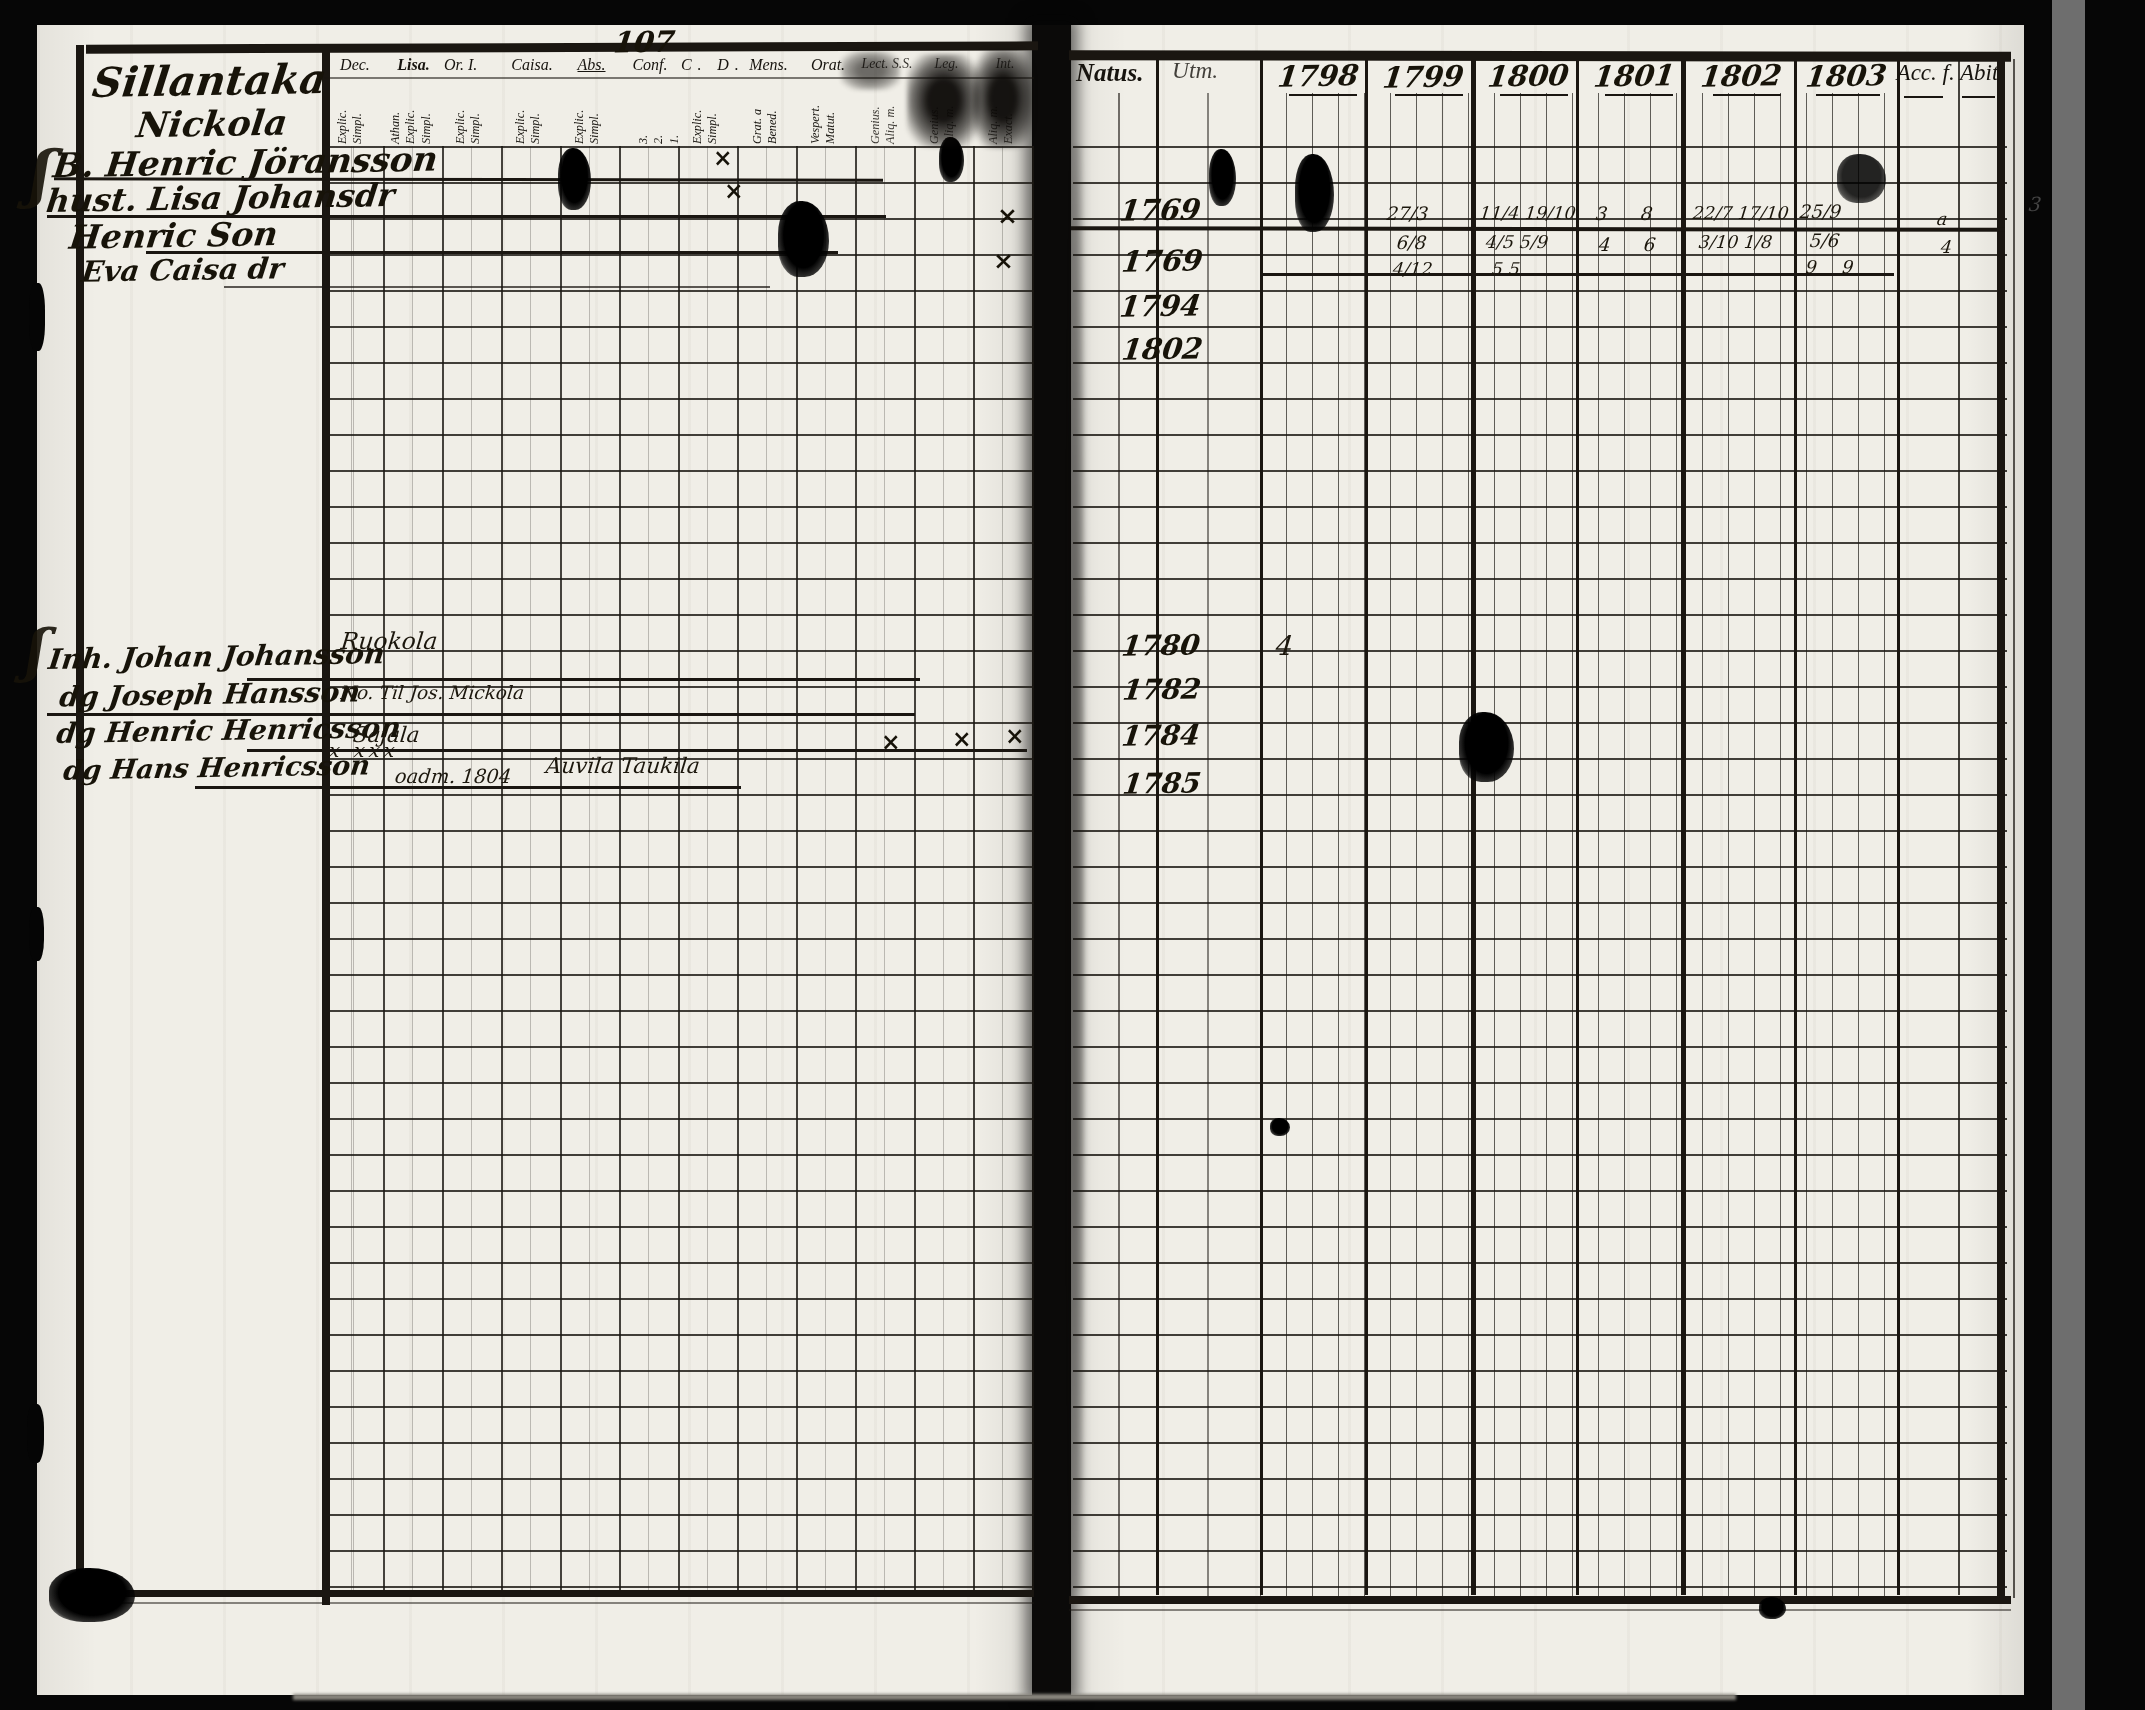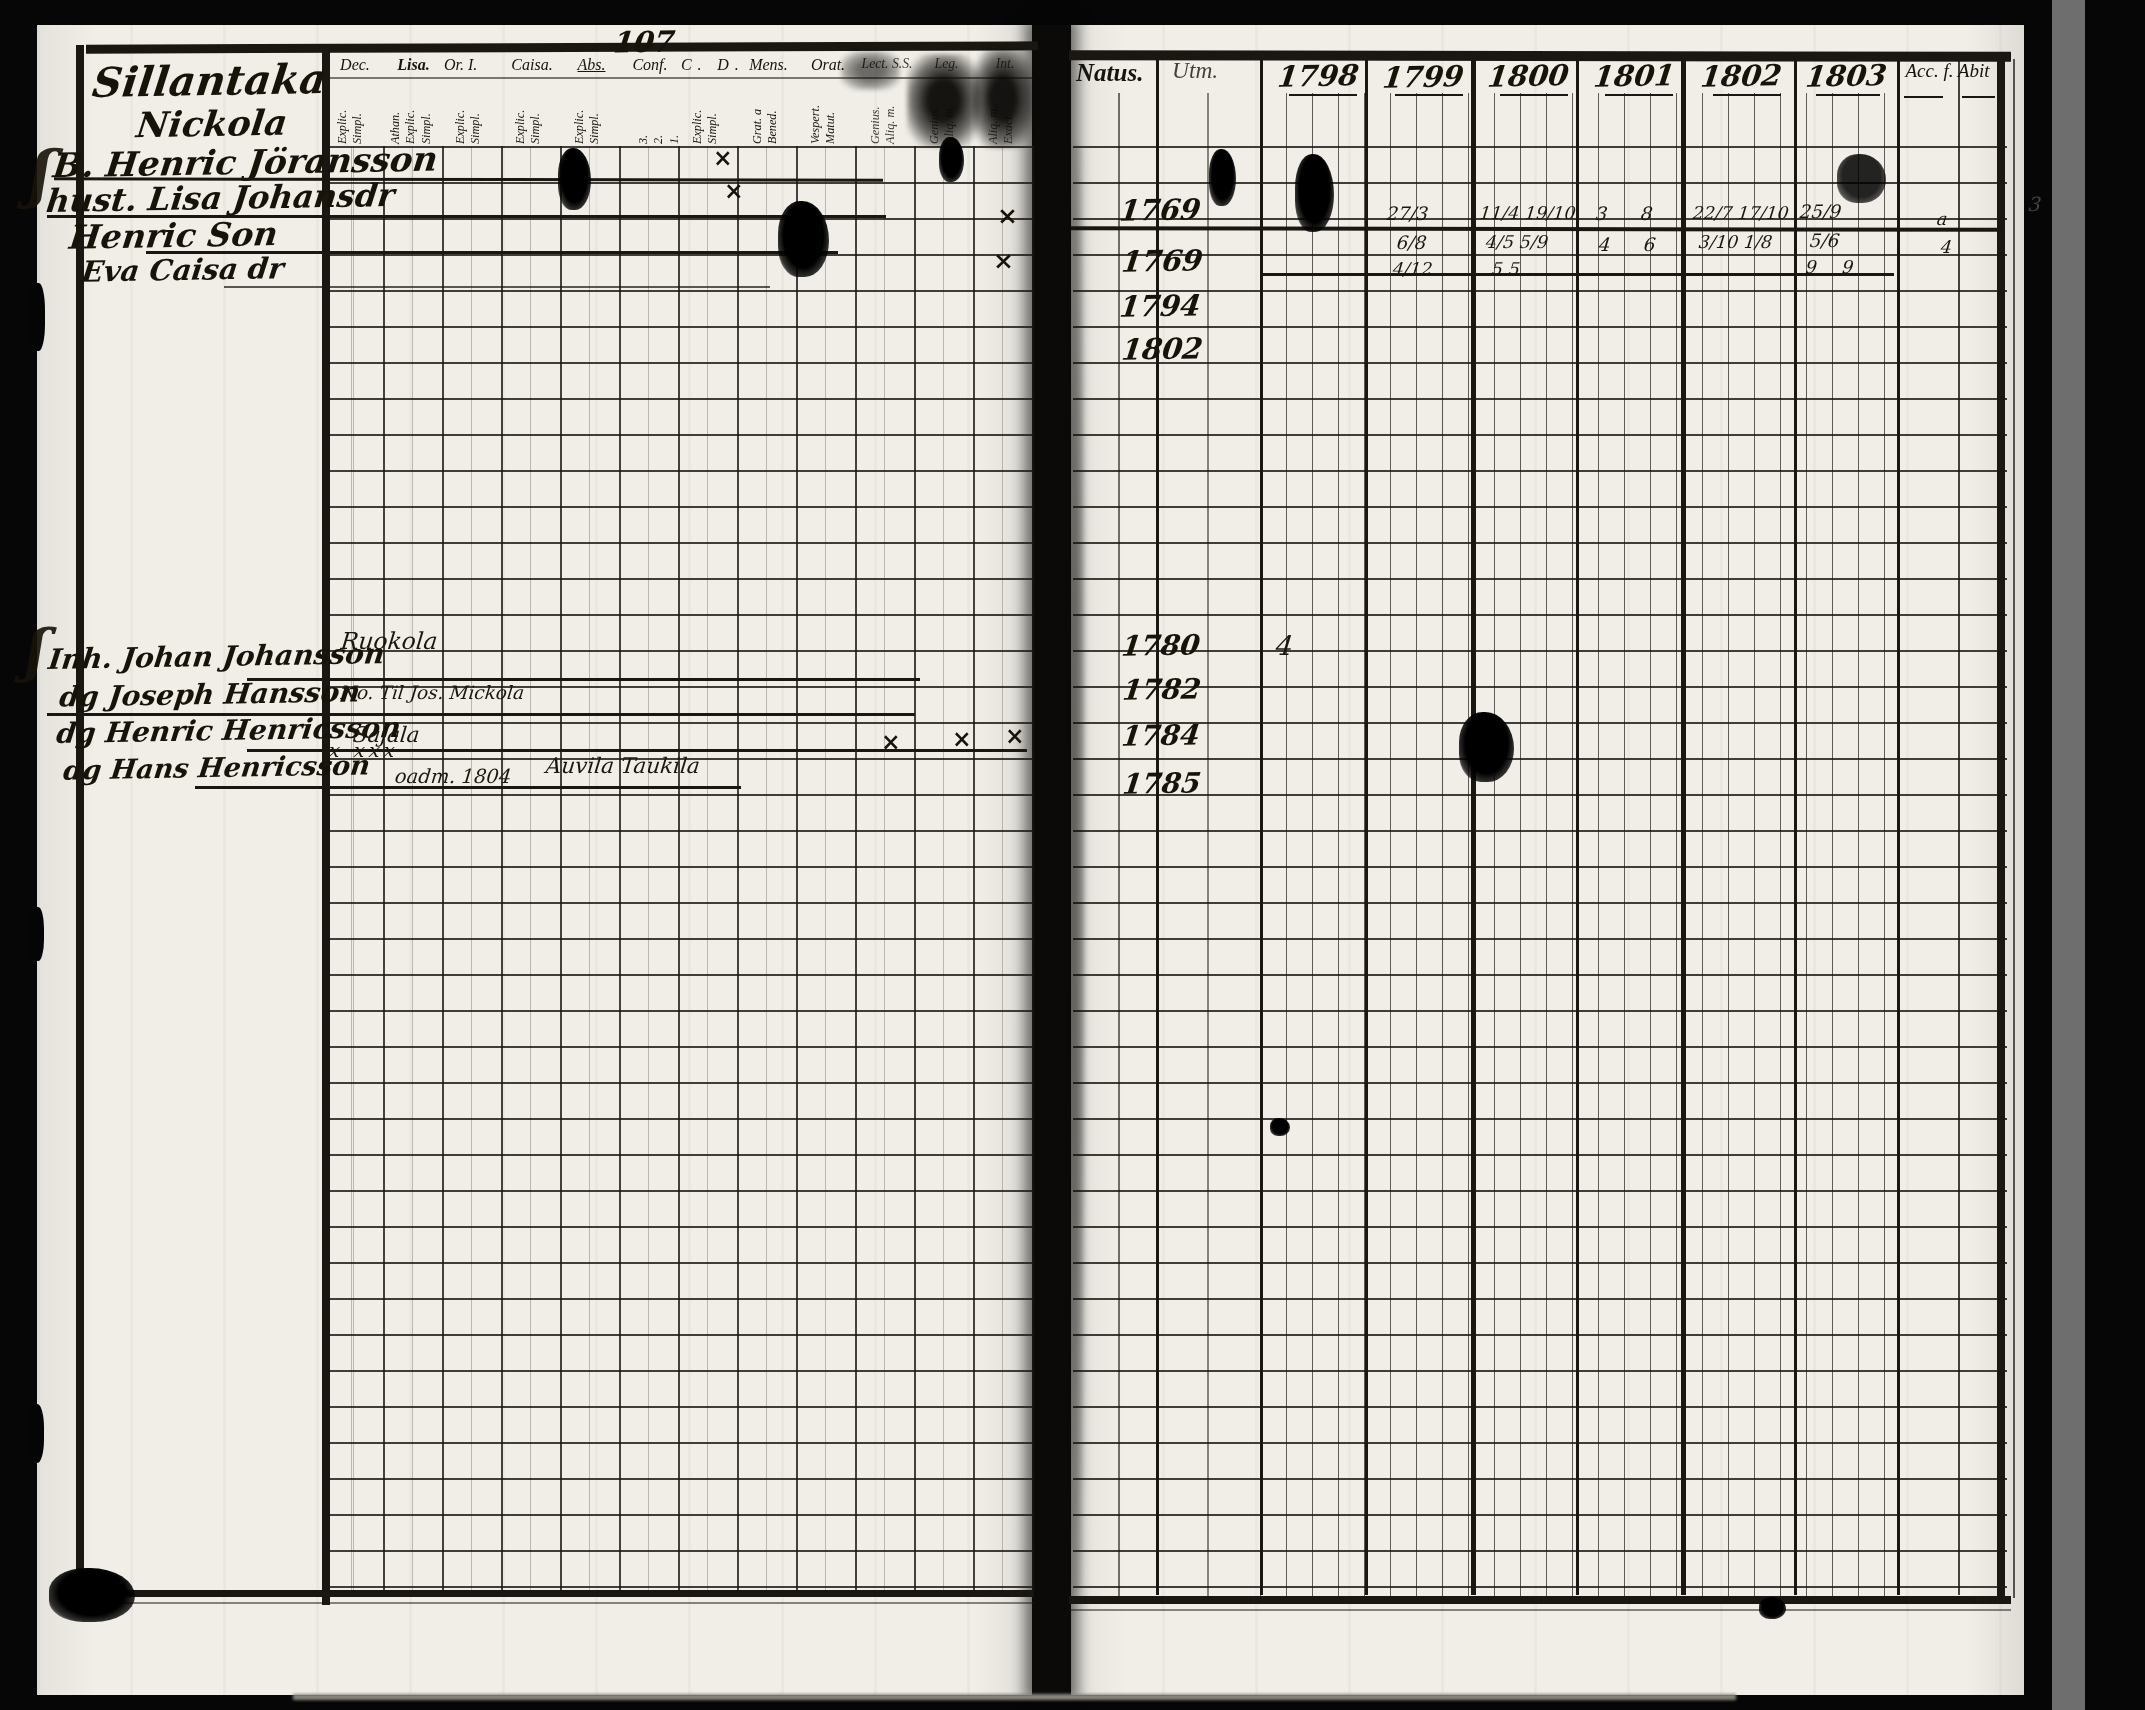--- a/index.html
+++ b/index.html
@@ -180,21 +180,21 @@
   <div class="abs hline" style="left:1962px;top:96px;width:33px;height:2px;"></div>
 
   <span class="abs prt" style="left:1076px;top:59px;font-size:25px;font-weight:700;">Natus.</span>
   <span class="abs prt" style="left:1172px;top:57px;font-size:23.4px;opacity:.8;">Utm.</span>
   <span class="abs hw" style="left:1278px;top:59px;width:78px;text-align:center;font-size:29px;">1798</span>
   <span class="abs hw" style="left:1383px;top:60px;width:78px;text-align:center;font-size:29px;">1799</span>
   <span class="abs hw" style="left:1488px;top:59px;width:78px;text-align:center;font-size:29px;">1800</span>
   <span class="abs hw" style="left:1594px;top:59px;width:78px;text-align:center;font-size:29px;">1801</span>
   <span class="abs hw" style="left:1701px;top:59px;width:78px;text-align:center;font-size:29px;">1802</span>
   <span class="abs hw" style="left:1806px;top:59px;width:78px;text-align:center;font-size:29px;">1803</span>
-  <span class="abs prt" style="left:1890px;top:60px;width:115px;text-align:center;font-size:19px;">Acc. f. Abit</span>
+  <span class="abs prt" style="left:1890px;top:60px;width:115px;text-align:center;font-size:23px;">Acc. f. Abit</span>
 
   <span class="abs hw" style="left:1120px;top:193px;font-size:29px;">1769</span>
   <span class="abs hw" style="left:1122px;top:244px;font-size:29px;">1769</span>
   <span class="abs hw" style="left:1120px;top:289px;font-size:29px;">1794</span>
   <span class="abs hw" style="left:1122px;top:332px;font-size:29px;">1802</span>
   <span class="abs hw" style="left:1122px;top:629px;font-size:28px;">1780</span>
   <span class="abs hw" style="left:1123px;top:673px;font-size:28px;">1782</span>
   <span class="abs hw" style="left:1122px;top:719px;font-size:28px;">1784</span>
   <span class="abs hw" style="left:1123px;top:767px;font-size:28px;">1785</span>
 

